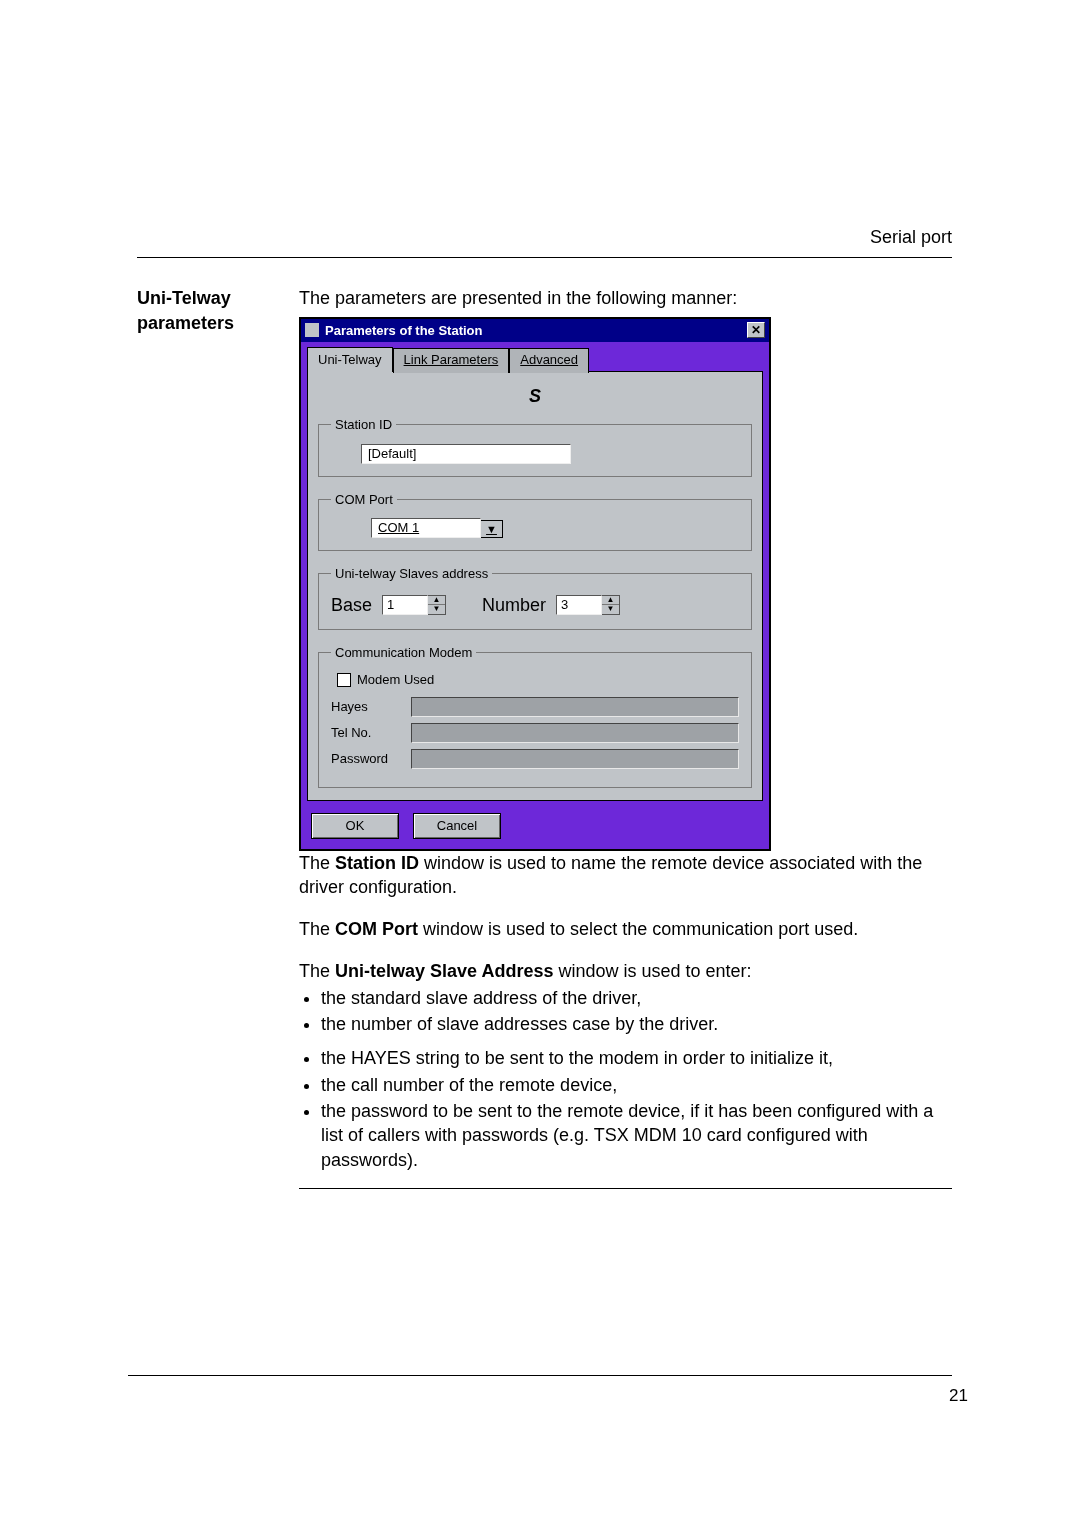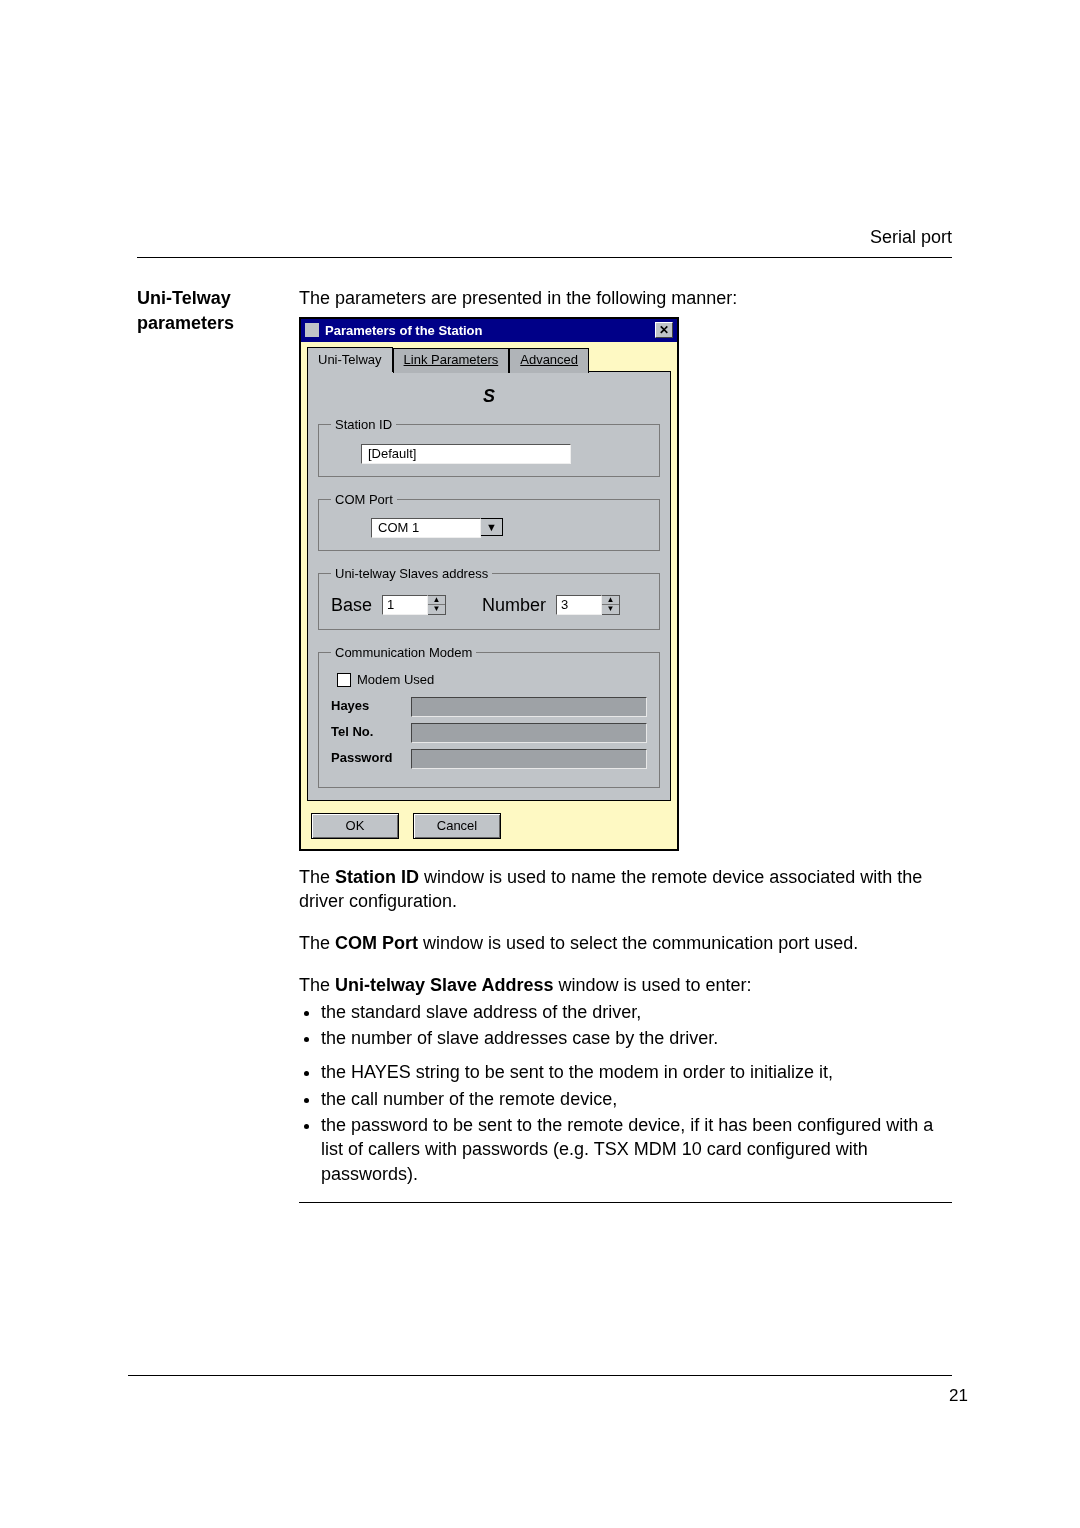--- a/index.html
+++ b/index.html
@@ -38,25 +38,24 @@
     font-weight: bold;
     font-size: 18px;
   }
   .right-col {
     flex: 1;
   }
   .intro-line { margin-bottom: 6px; }
 
   
   .dialog {
-    width: 380px;
+    width: 472px;
     border: 2px solid #000;
     font-size: 14px;
-    background: #fef9c3;
-    margin-bottom: 14px;
+    background: #6d28d9;
   }
   .titlebar {
     display: flex;
     align-items: center;
     background: #000088;
     color: #fff;
     padding: 3px 4px;
     font-weight: bold;
     font-size: 13px;
   }
@@ -126,22 +125,23 @@
     border-bottom-color: #eee;
     background: #fff;
     padding: 1px 6px;
     font-size: 13px;
     height: 20px;
     line-height: 16px;
   }
   .station-input { width: 210px; margin-left: 30px; }
   .combo {
     display: inline-flex;
-    align-items: flex-start;
+    align-items: flex-end;
     margin-left: 40px;
+    text-decoration: underline;
   }
   .combo .sunken-input { width: 110px; }
   .combo-btn {
     width: 22px;
     border: 1px solid #000;
     border-left: none;
     background: #c0c4c8;
     text-align: center;
     line-height: 16px;
     font-size: 11px;
@@ -181,22 +181,22 @@
     font-size:13px;
   }
   .chk {
     width:14px; height:14px;
     border:1px solid #000;
     background:#fff;
     display:inline-block;
   }
   .modem-row {
     display:flex;
+    align-items:center;
     margin: 6px 0;
-    font-weight: bold;
   }
   .modem-row .mlabel {
     width: 80px;
     font-size:13px;
   }
   .modem-row .minput {
     flex:1;
     height:20px;
     border:1px solid #6a6a6a;
     border-top-color:#444;

